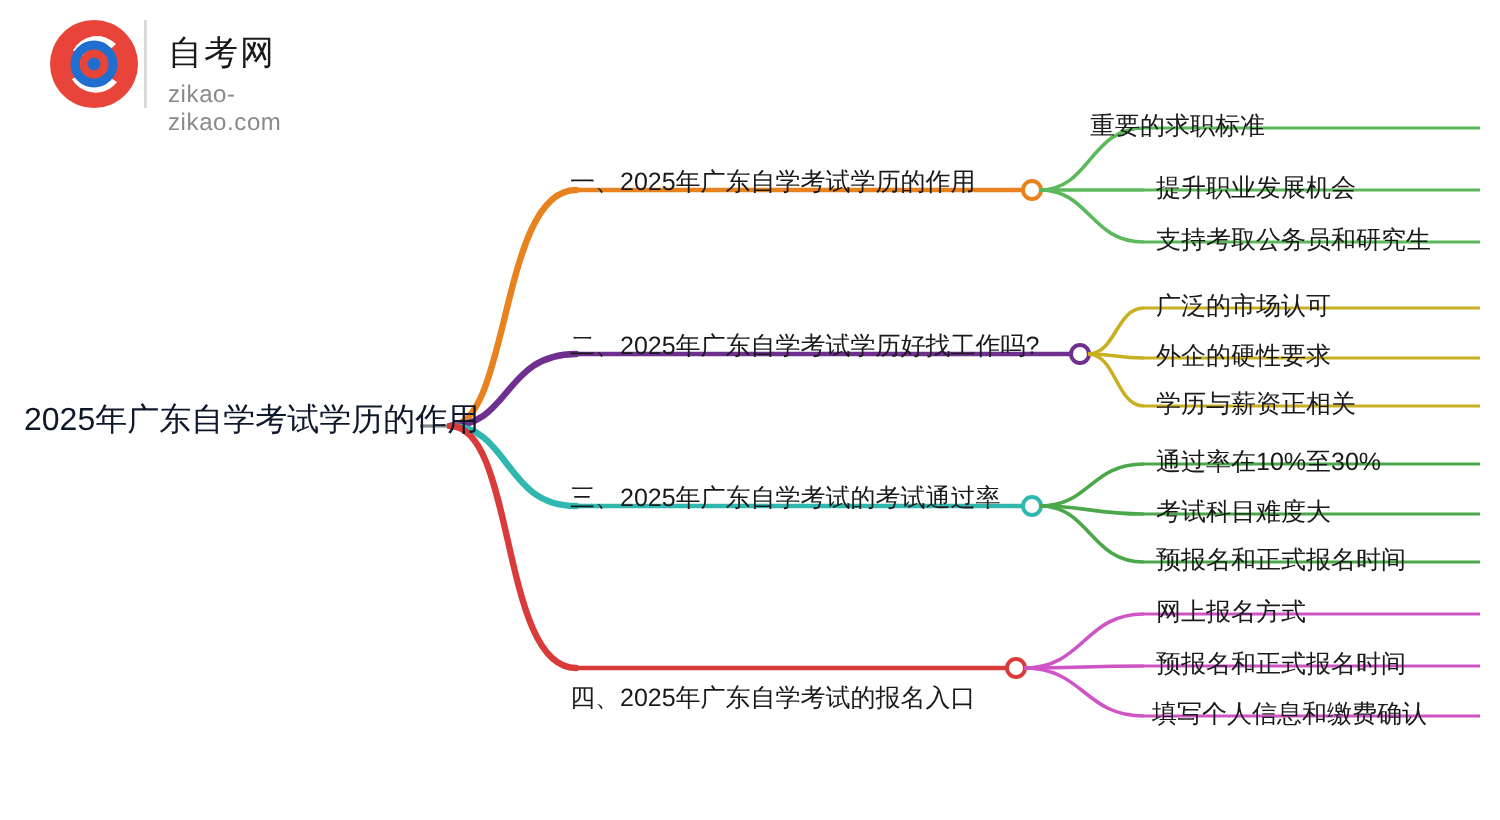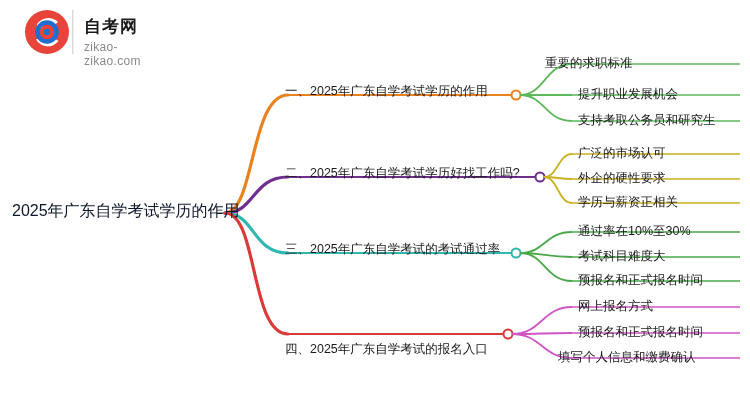--- a/index.html
+++ b/index.html
@@ -26,21 +26,20 @@
     height: 48px;
   }
   .logo-text-main {
     position: absolute;
     left: 62px;
     top: 7px;
     font-size: 17px;
     color: #1a1a1a;
     letter-spacing: 1px;
     font-family: "Liberation Sans", "DejaVu Sans", sans-serif;
-    font-weight: bold;
   }
   .logo-text-sub {
     position: absolute;
     left: 62px;
     top: 32px;
     font-size: 12px;
     color: #8a8a8a;
     letter-spacing: 0.3px;
     font-family: "Liberation Sans", "DejaVu Sans", sans-serif;
   }
@@ -149,15 +148,15 @@
   <div class="node-label leaf-label" style="left:578px; top:196px;">学历与薪资正相关</div>
 
   <div class="node-label branch-label" style="left:285px; top:243px;">三、2025年广东自学考试的考试通过率</div>
   <div class="node-label leaf-label" style="left:578px; top:225px;">通过率在10%至30%</div>
   <div class="node-label leaf-label" style="left:578px; top:250px;">考试科目难度大</div>
   <div class="node-label leaf-label" style="left:578px; top:274px;">预报名和正式报名时间</div>
 
   <div class="node-label branch-label" style="left:285px; top:324px;margin-top:19px;">四、2025年广东自学考试的报名入口</div>
   <div class="node-label leaf-label" style="left:578px; top:300px;">网上报名方式</div>
   <div class="node-label leaf-label" style="left:578px; top:326px;">预报名和正式报名时间</div>
-  <div class="node-label leaf-label" style="left:558px; top:351px;">填写个人信息和缴费确认</div>
+  <div class="node-label leaf-label" style="left:576px; top:351px;">填写个人信息和缴费确认</div>
 
 </div>
 
 </body></html>

